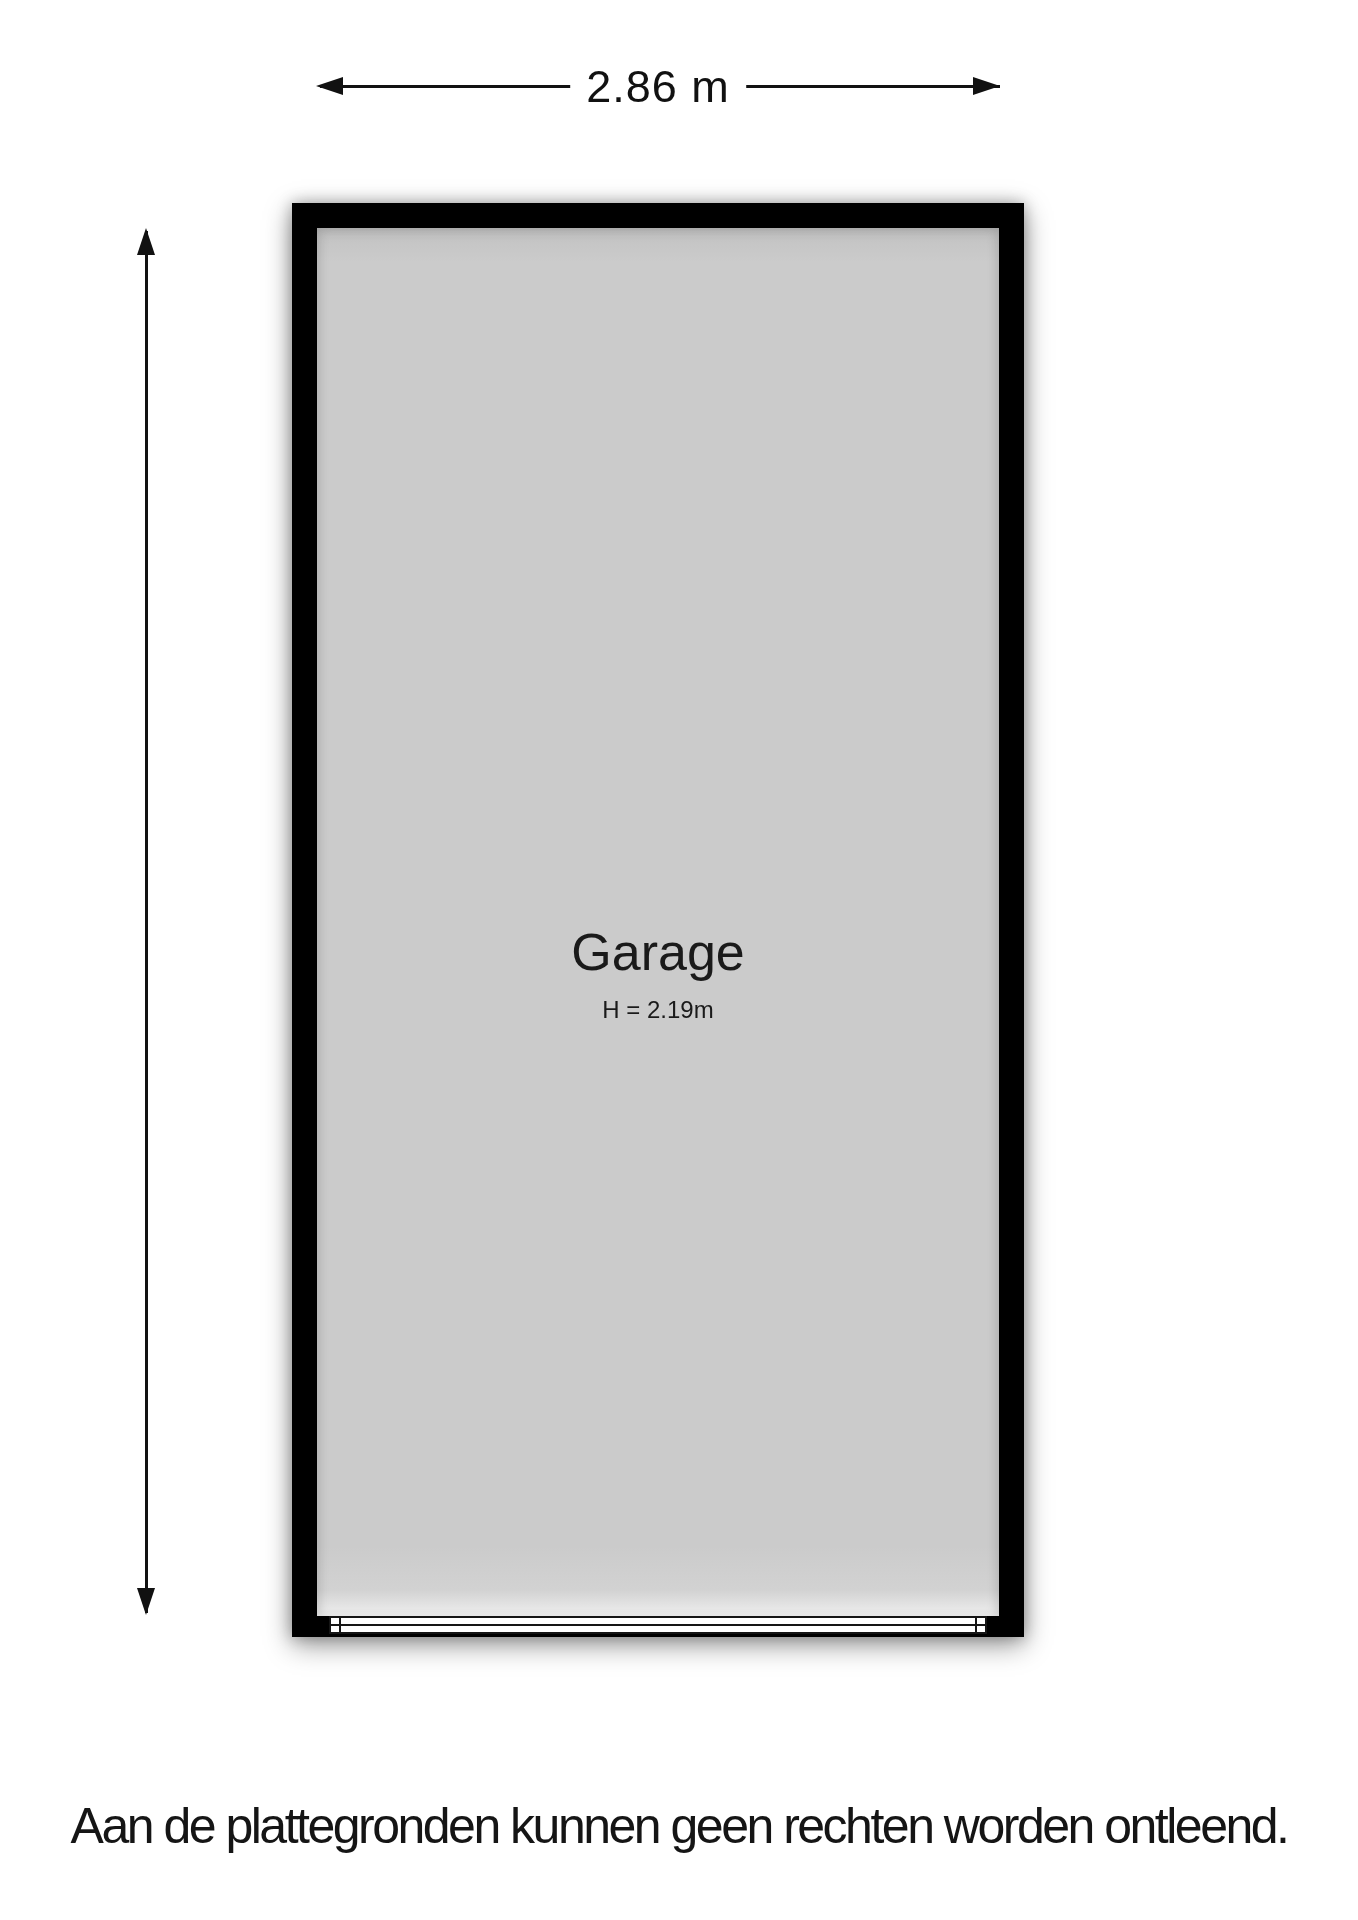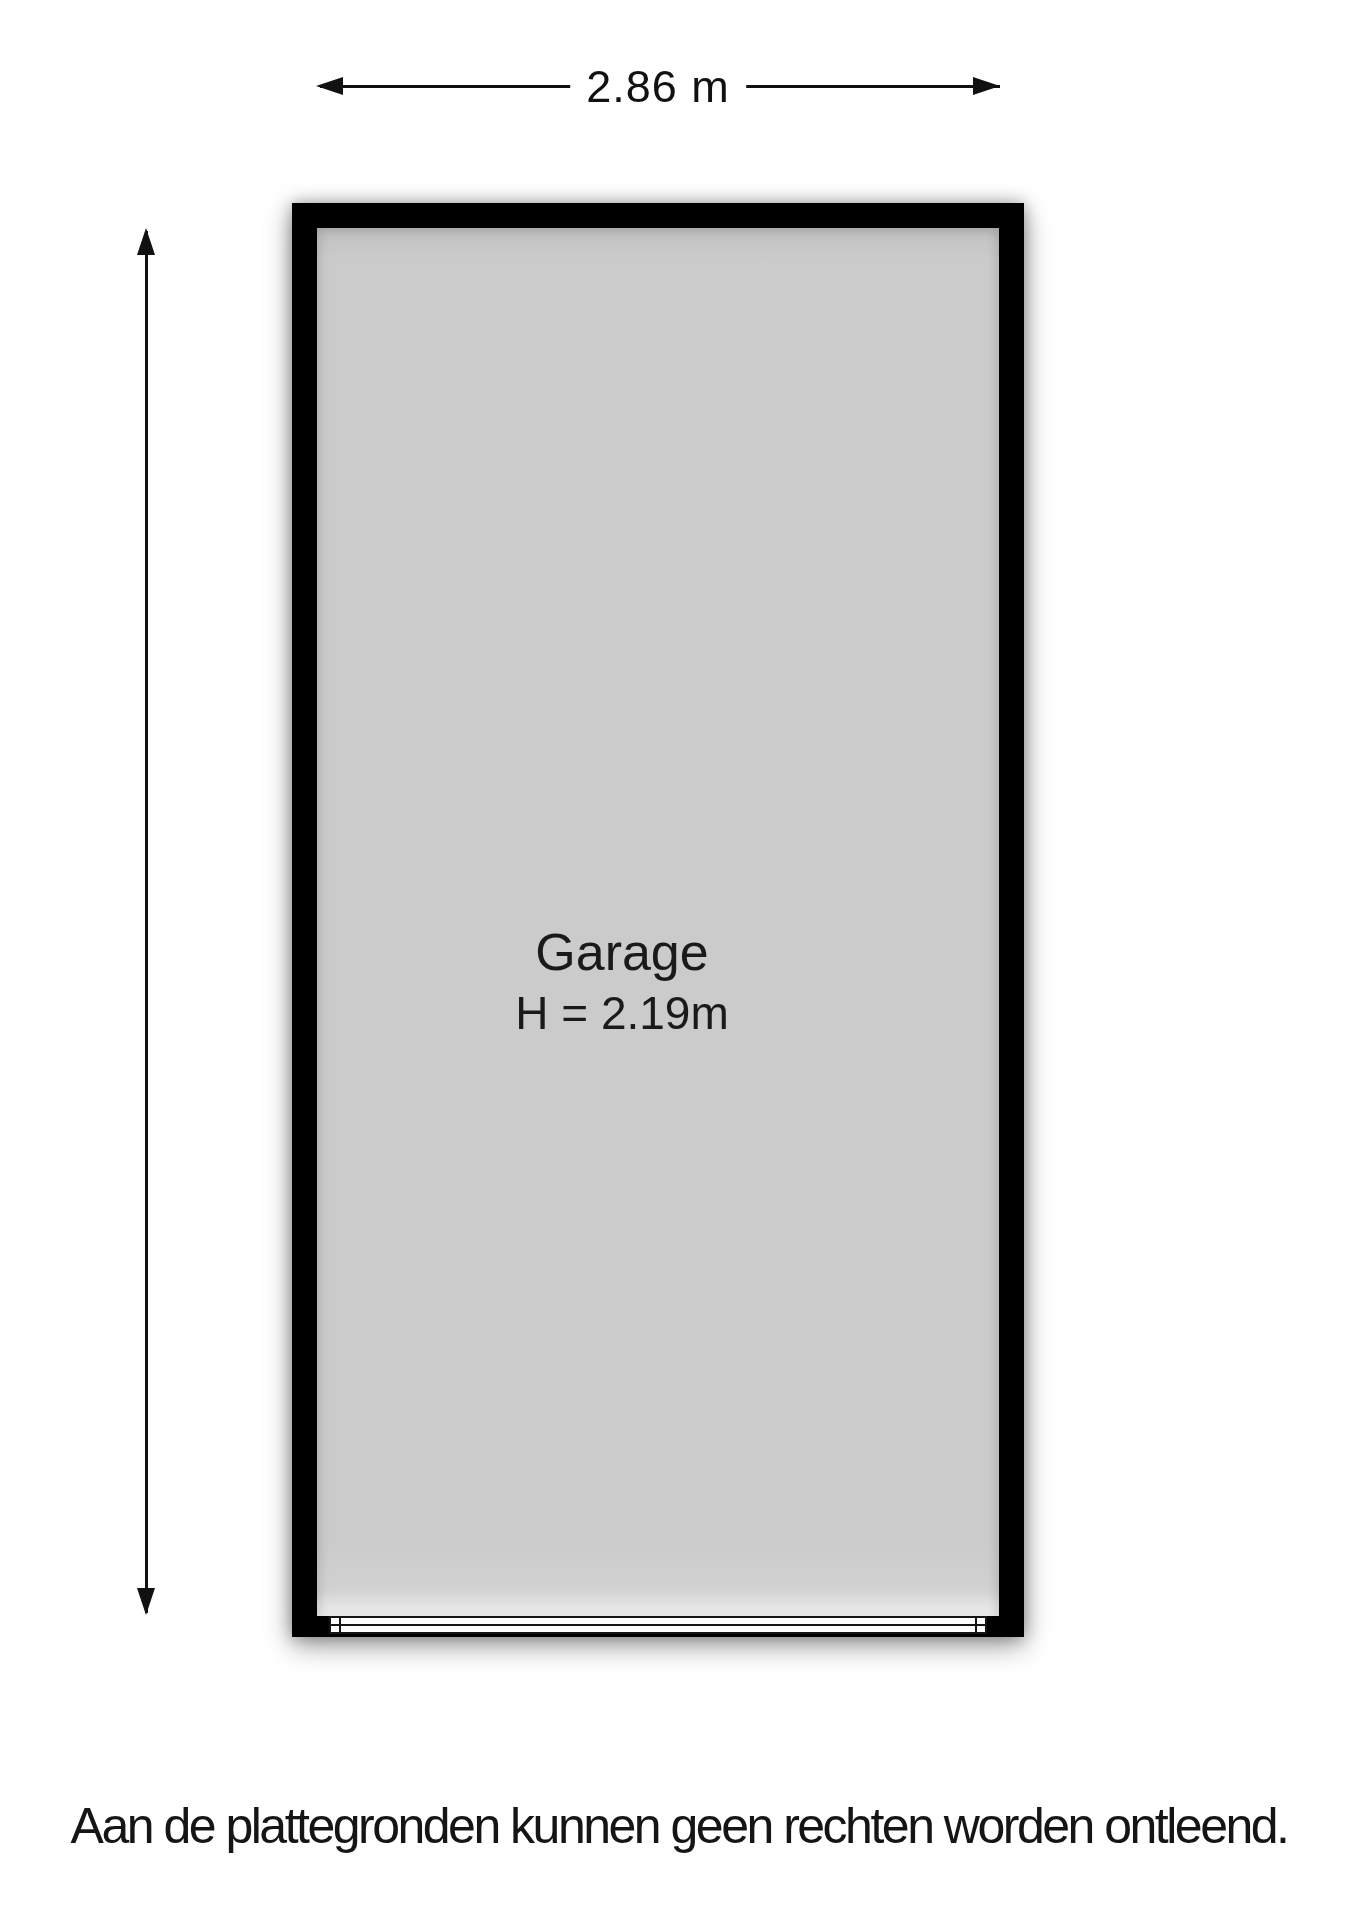--- a/index.html
+++ b/index.html
@@ -45,26 +45,26 @@
   .door-mid {
     position: absolute; left: 0; right: 0; top: 50%;
     height: 2px; margin-top: -1px; background: #151515;
   }
   .door-div { position: absolute; top: 0; bottom: 0; width: 2px; background: #151515; }
   .door-div.left  { left: 8px; }
   .door-div.right { right: 8px; }
 
   
   .room-label {
-    position: absolute; left: 622px; top: 926px;
+    position: absolute; left: 658px; top: 926px;
     transform: translateX(-50%);
     text-align: center; color: #1a1a1a; white-space: nowrap;
   }
   .room-name { font-size: 52px; line-height: 1.0; }
-  .room-height { font-size: 46px; line-height: 1.0; margin-top: 12px; }
+  .room-height { font-size: 24px; line-height: 1.0; margin-top: 20px; }
 
   
   .dim-line { position: absolute; background: #111111; }
   .dim-line.horiz { left: 320px; top: 85px; width: 680px; height: 3px; }
   .dim-line.vert  { left: 145px; top: 231px; width: 3px; height: 1382px; }
 
   .arrowhead { position: absolute; width: 0; height: 0; }
   .arrowhead.west {
     left: 316px; top: 77px;
     border-top: 9px solid transparent; border-bottom: 9px solid transparent;

